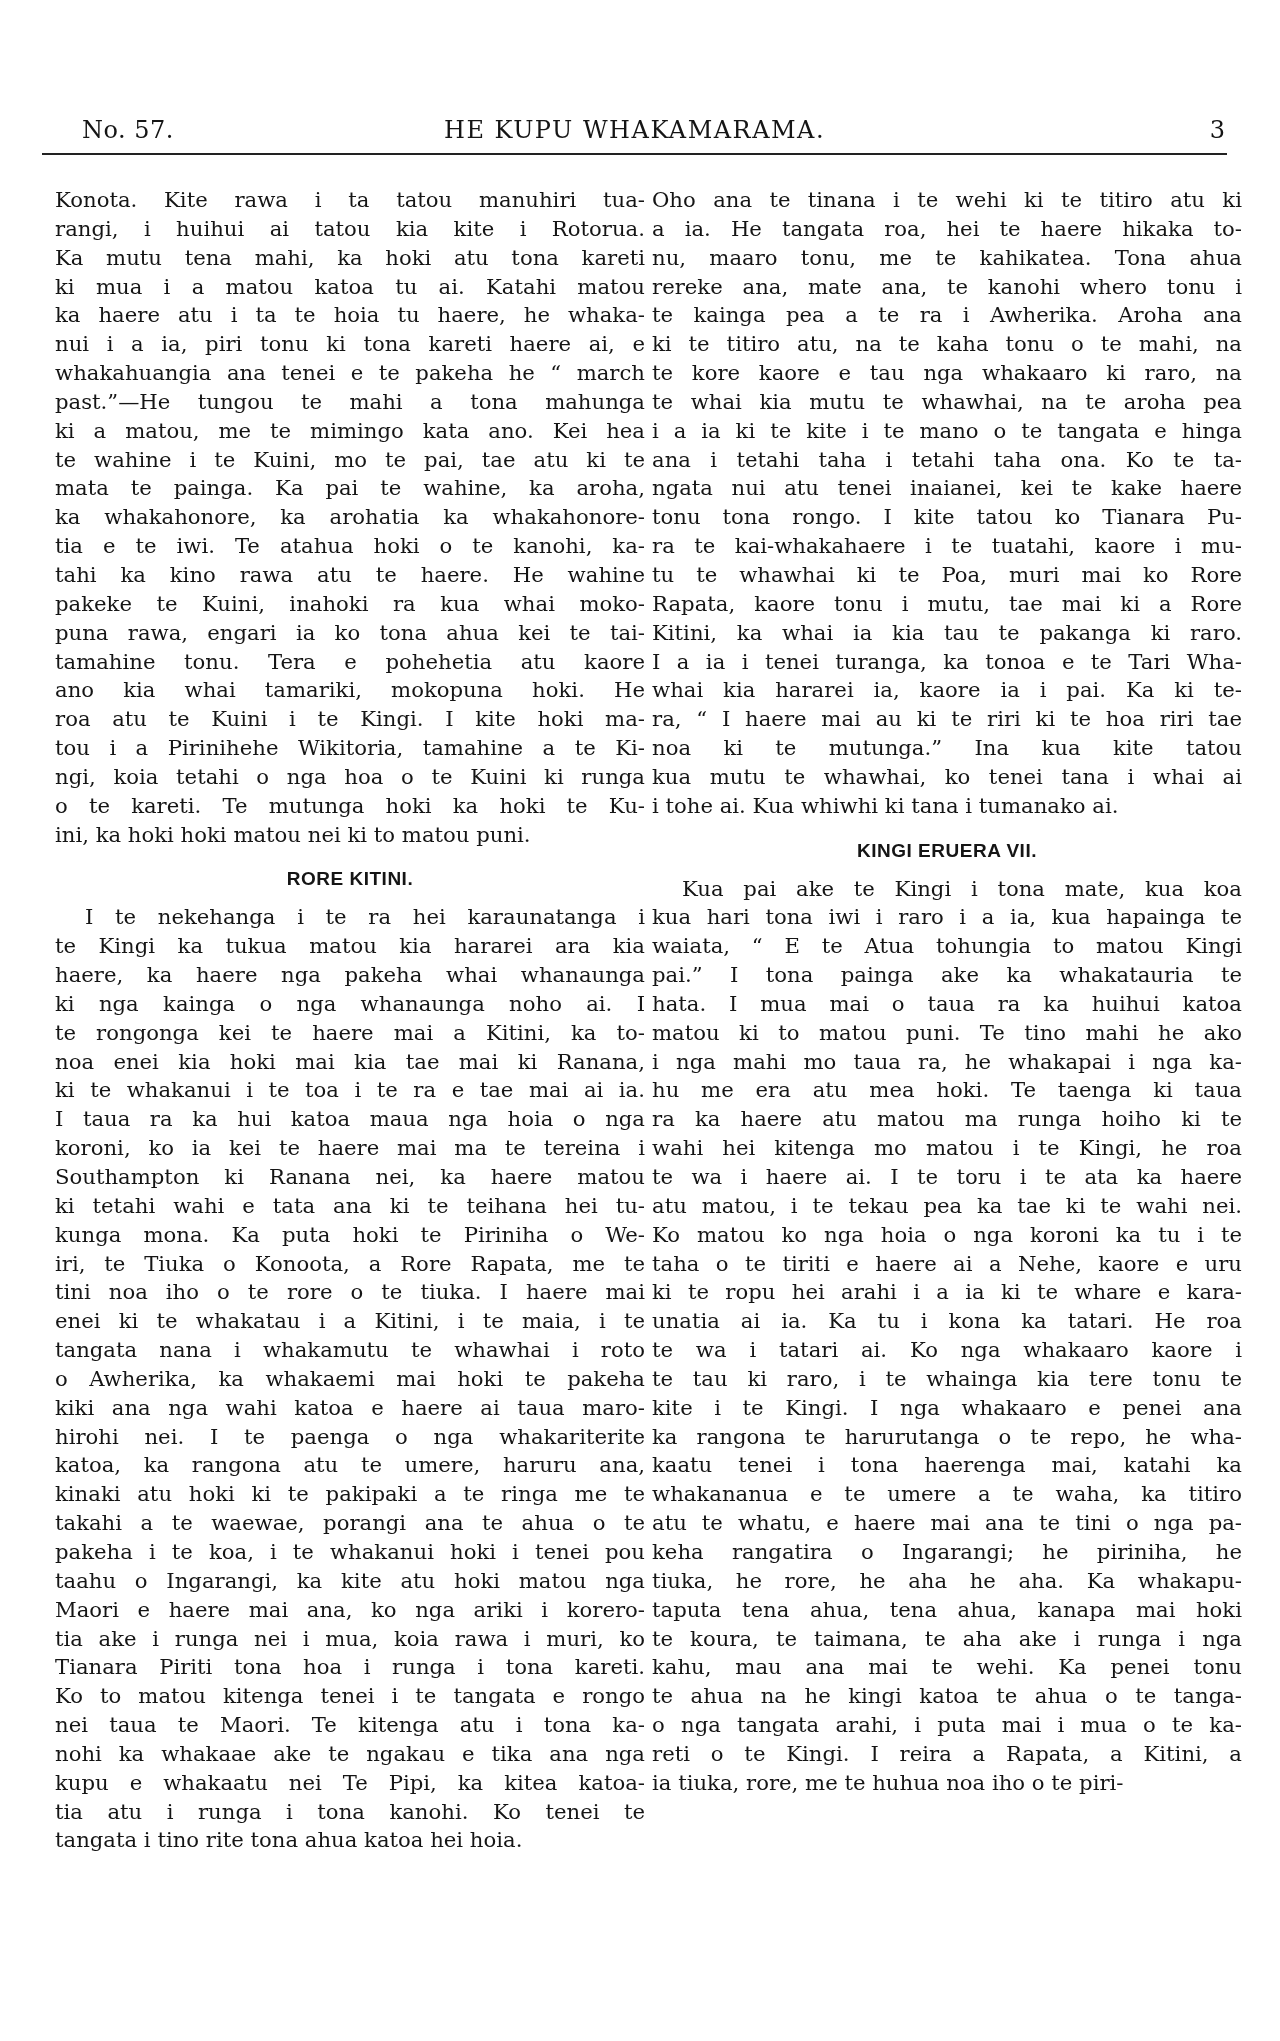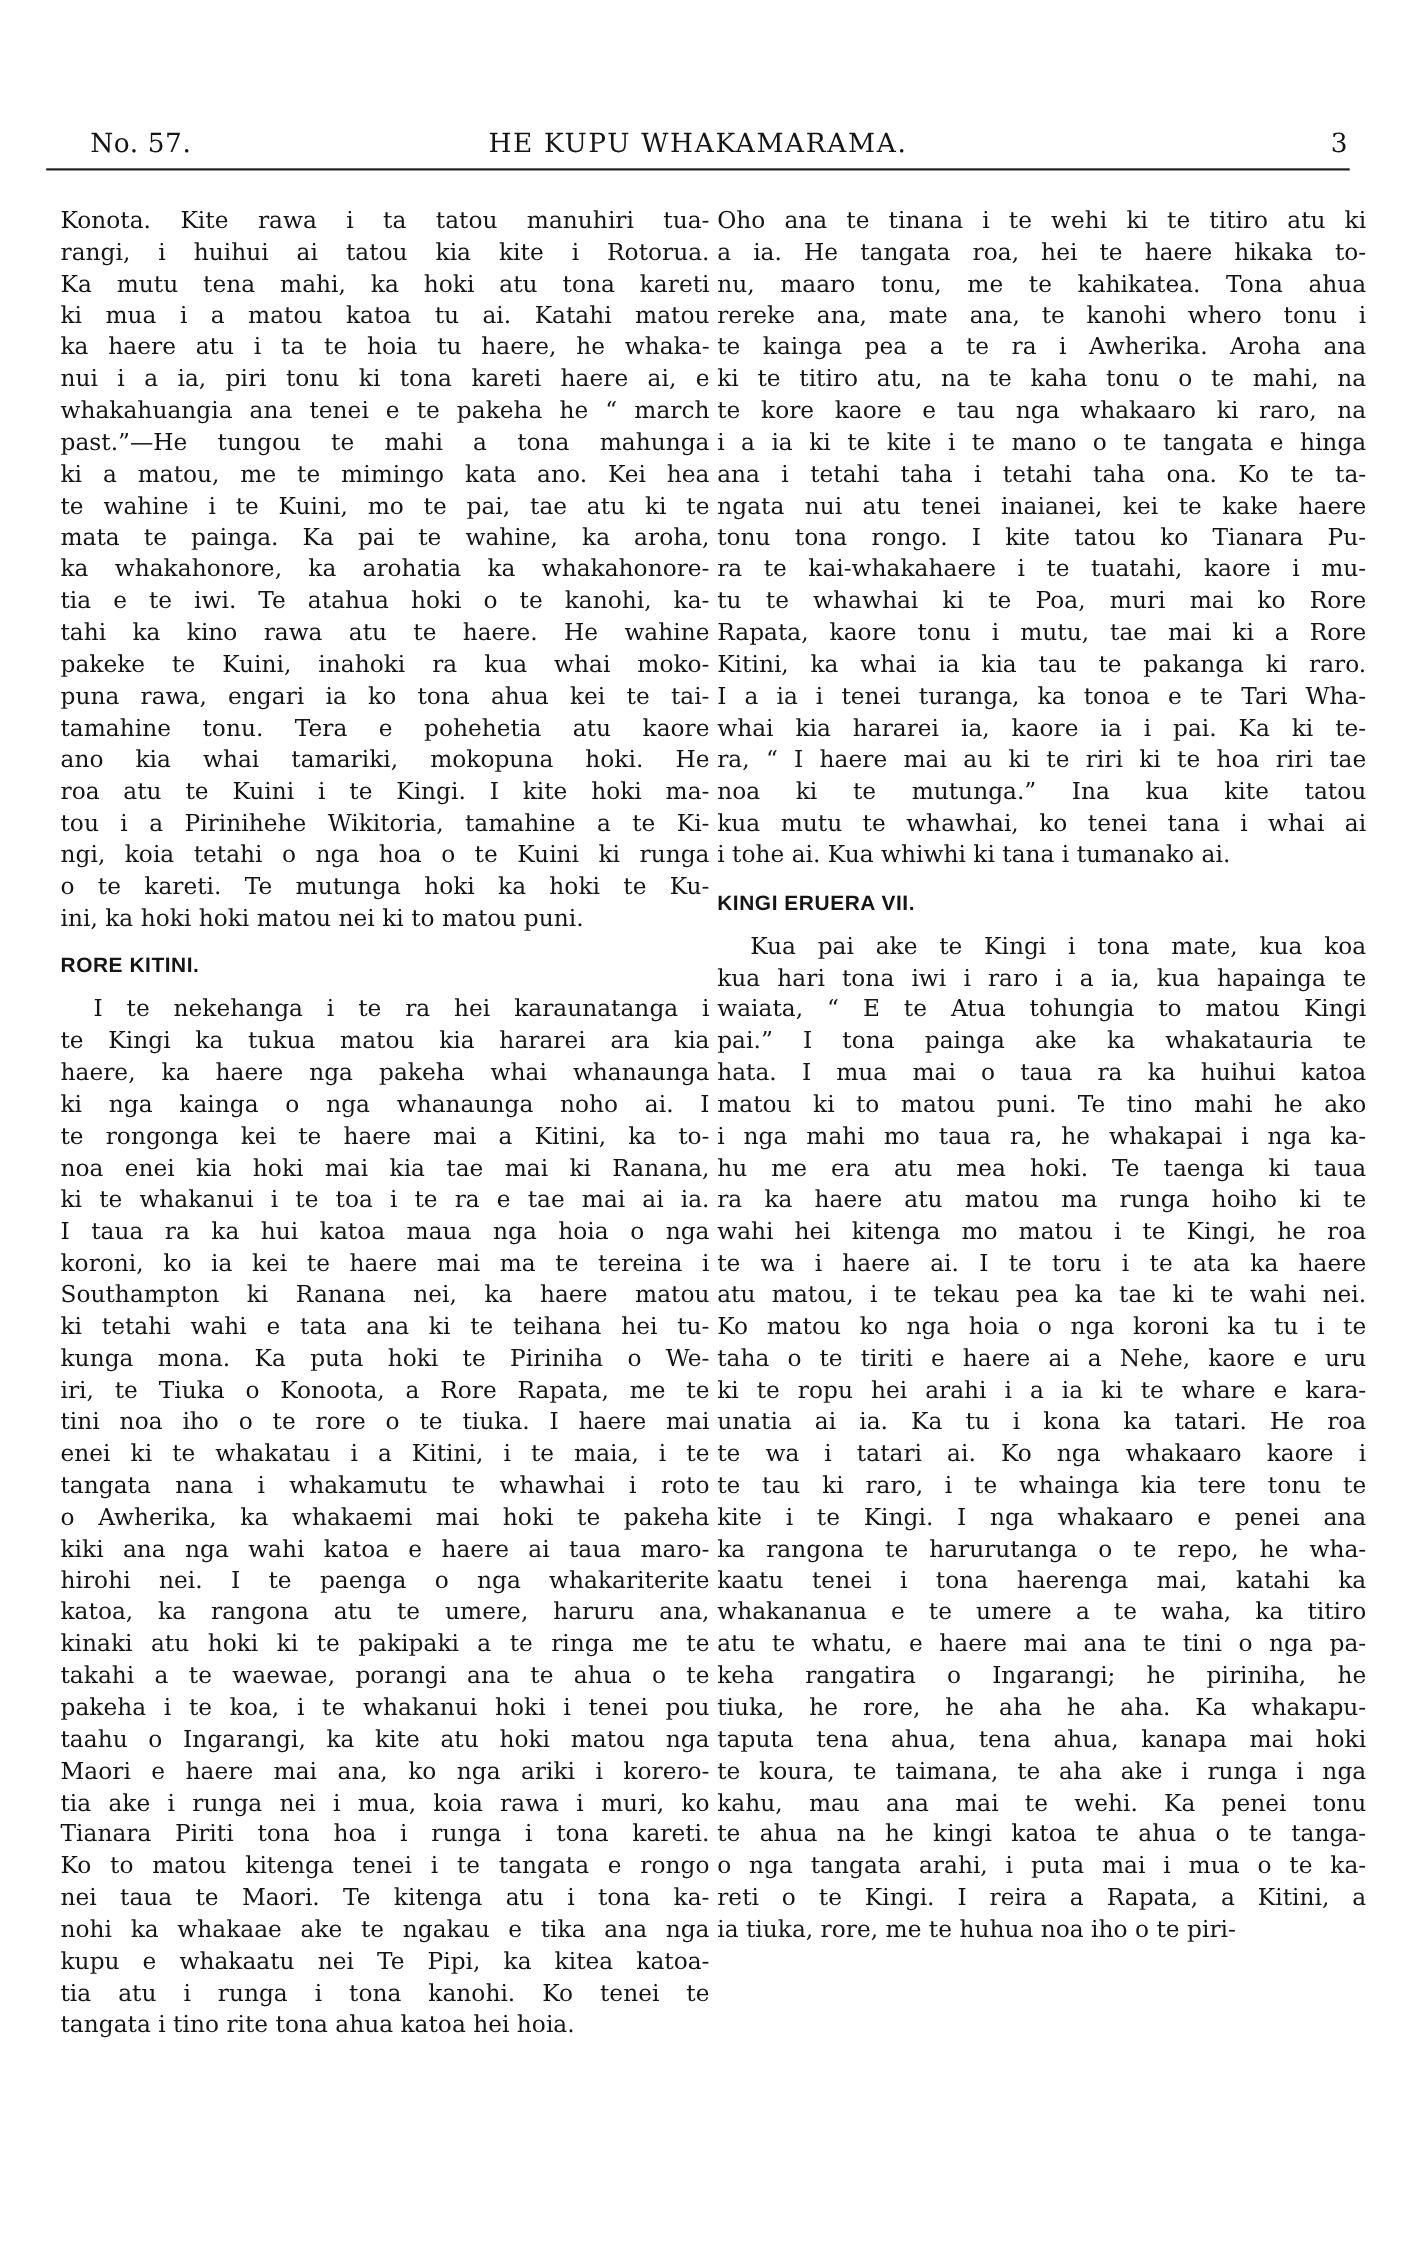--- a/index.html
+++ b/index.html
@@ -11,21 +11,21 @@
   .hdr-page { position: absolute; right: 2px; top: 8px; font-size: 24px; }
   .hdr-rule { position: absolute; left: 0; right: 0; top: 45px; height: 0; border-top: 2px solid #222; }
   .column { position: absolute; top: 186px; width: 590px; }
   .col-left { left: 55px; }
   .col-right { left: 652px; }
   .line { font-size: 21.2px; line-height: 28.85px; height: 28.85px; white-space: nowrap;
           text-align: justify; text-align-last: justify; }
   .line.last { text-align-last: left; }
   .line.indent { padding-left: 30px; }
   .heading { font-family: "Liberation Sans", "DejaVu Sans", sans-serif; font-weight: bold; font-size: 19px;
-             height: 48px; line-height: 48px; letter-spacing: 0.5px; margin-top: 6px; }
+             text-align: center; height: 48px; line-height: 48px; letter-spacing: 0.5px; margin-top: 6px; }
 </style>
 </head>
 <body>
 
 <div class="header">
   <span class="hdr-num">No. 57.</span>
   <span class="hdr-title">HE KUPU WHAKAMARAMA.</span>
   <span class="hdr-page">3</span>
   <div class="hdr-rule"></div>
 </div>
@@ -96,20 +96,21 @@
 
 <div class="column col-right">
   <div id="right-intro">
       <div class="line">Oho ana te tinana i te wehi ki te titiro atu ki</div>
       <div class="line">a ia.  He tangata roa, hei te haere hikaka to-</div>
       <div class="line">nu, maaro tonu, me te kahikatea.  Tona ahua</div>
       <div class="line">rereke ana, mate ana, te kanohi whero tonu i</div>
       <div class="line">te kainga pea a te ra i Awherika.  Aroha ana</div>
       <div class="line">ki te titiro atu, na te kaha tonu o te mahi, na</div>
       <div class="line">te kore kaore e tau nga whakaaro ki raro, na</div>
+      <div class="line">te whai kia mutu te whawhai, na te aroha pea</div>
       <div class="line">i a ia ki te kite i te mano o te tangata e hinga</div>
       <div class="line">ana i tetahi taha i tetahi taha ona.  Ko te ta-</div>
       <div class="line">ngata nui atu tenei inaianei, kei te kake haere</div>
       <div class="line">tonu tona rongo.  I kite tatou ko Tianara Pu-</div>
       <div class="line">ra te kai-whakahaere i te tuatahi, kaore i mu-</div>
       <div class="line">tu te whawhai ki te Poa, muri mai ko Rore</div>
       <div class="line">Rapata, kaore tonu i mutu, tae mai ki a Rore</div>
       <div class="line">Kitini, ka whai ia kia tau te pakanga ki raro.</div>
       <div class="line">I a ia i tenei turanga, ka tonoa e te Tari Wha-</div>
       <div class="line">whai kia hararei ia, kaore ia i pai.  Ka ki te-</div>

